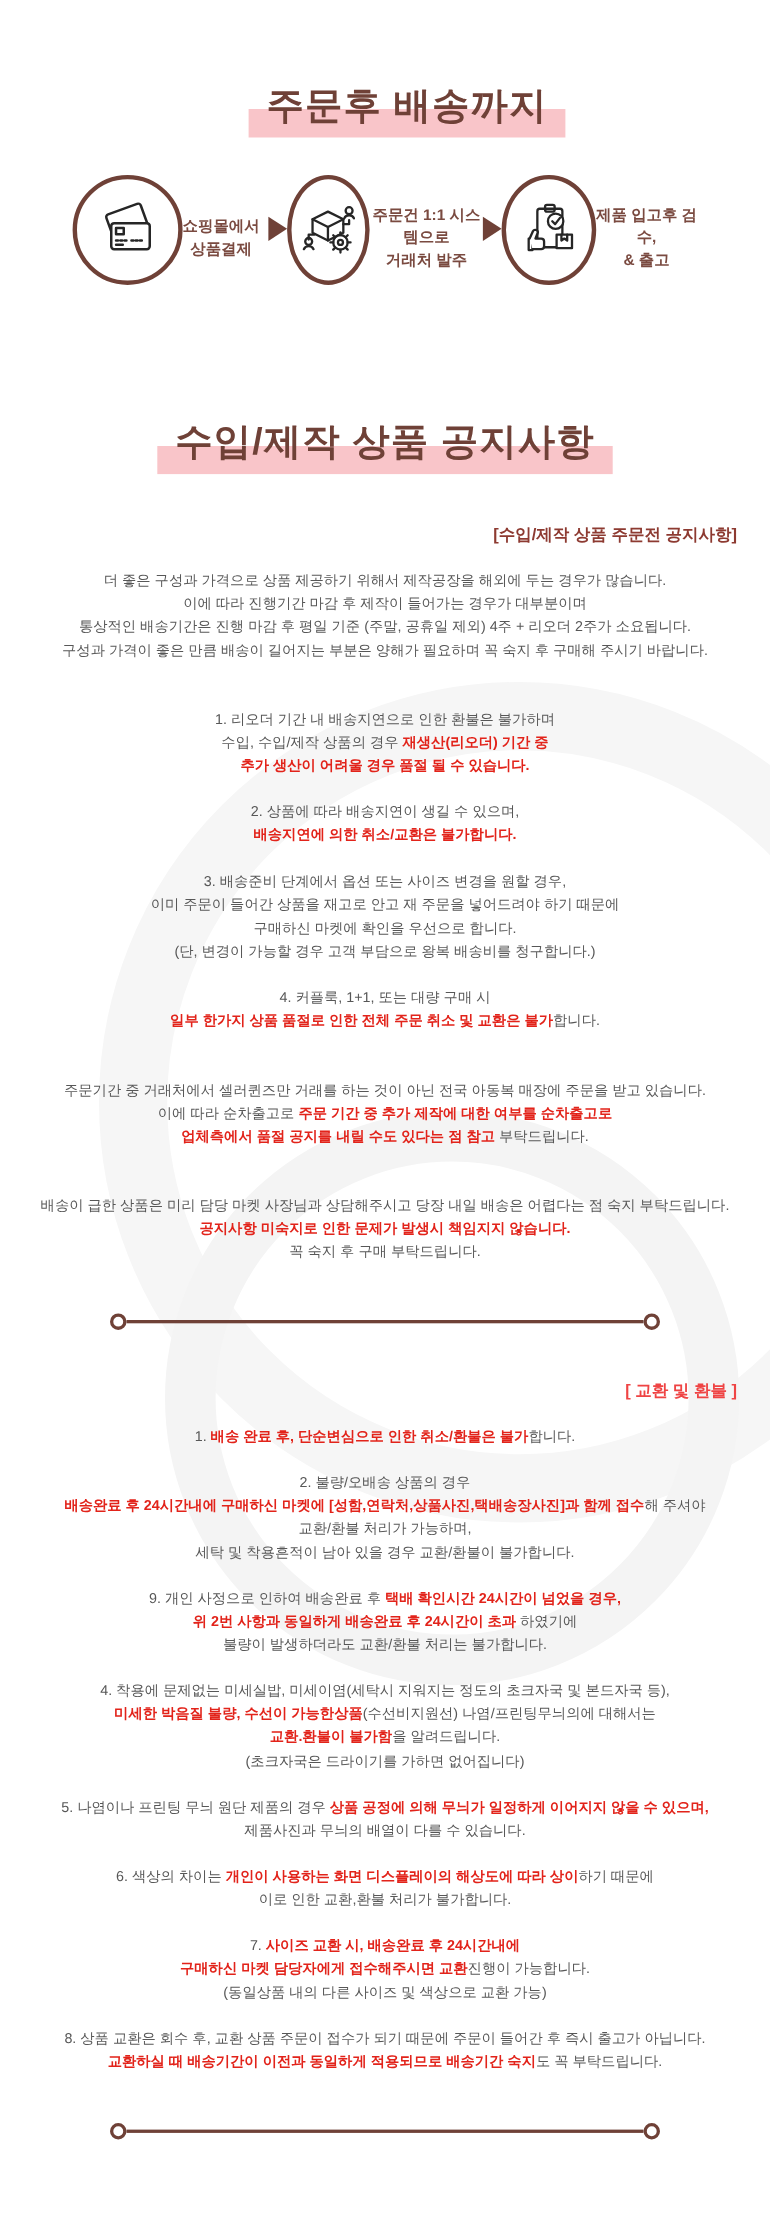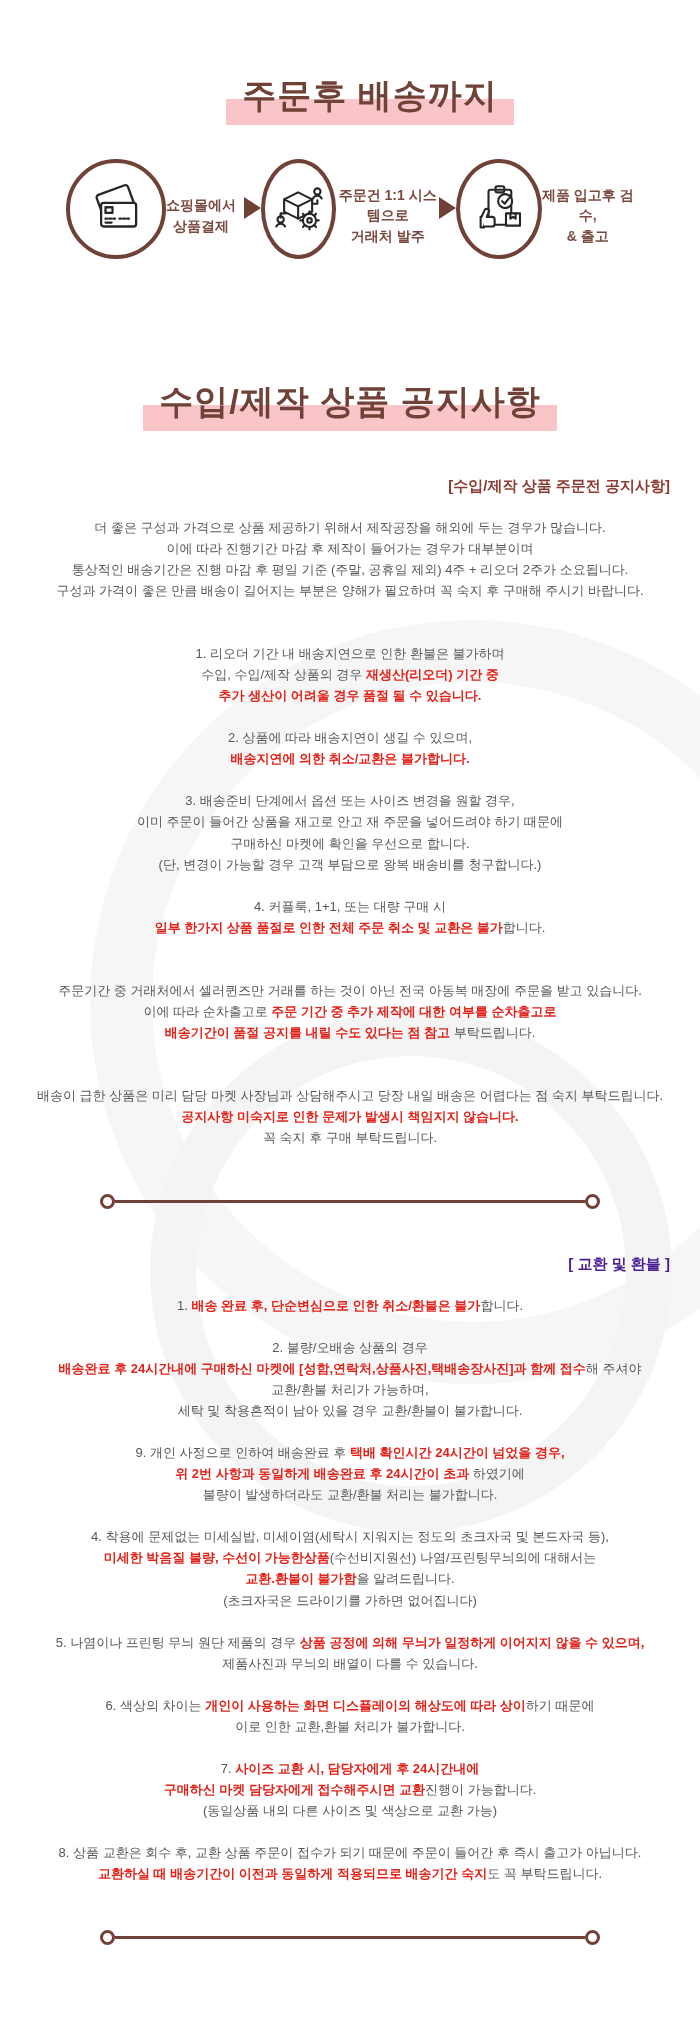--- a/index.html
+++ b/index.html
@@ -123,37 +123,37 @@
     </h2>
 
     <div id="sections">
         <section>
           <h3 class="bracket-header" style="color: rgb(141, 58, 49);">[수입/제작 상품 주문전 공지사항]</h3>
           <p class="para"><span>더 좋은 구성과 가격으로 상품 제공하기 위해서 제작공장을 해외에 두는 경우가 많습니다.</span><br><span>이에 따라 진행기간 마감 후 제작이 들어가는 경우가 대부분이며</span><br><span>통상적인 배송기간은 진행 마감 후 평일 기준 (주말, 공휴일 제외) 4주 + 리오더 2주가 소요됩니다.</span><br><span>구성과 가격이 좋은 만큼 배송이 길어지는 부분은 양해가 필요하며 꼭 숙지 후 구매해 주시기 바랍니다.</span></p>
           <p class="para gap-large"><span>1. 리오더 기간 내 배송지연으로 인한 환불은 불가하며</span><br><span>수입, 수입/제작 상품의 경우 </span><span class="seg-red">재생산(리오더) 기간 중</span><br><span class="seg-red">추가 생산이 어려울 경우 품절 될 수 있습니다.</span></p>
           <p class="para"><span>2. 상품에 따라 배송지연이 생길 수 있으며,</span><br><span class="seg-red">배송지연에 의한 취소/교환은 불가합니다.</span></p>
           <p class="para"><span>3. 배송준비 단계에서 옵션 또는 사이즈 변경을 원할 경우,</span><br><span>이미 주문이 들어간 상품을 재고로 안고 재 주문을 넣어드려야 하기 때문에</span><br><span>구매하신 마켓에 확인을 우선으로 합니다.</span><br><span>(단, 변경이 가능할 경우 고객 부담으로 왕복 배송비를 청구합니다.)</span></p>
           <p class="para"><span>4. 커플룩, 1+1, 또는 대량 구매 시</span><br><span class="seg-red">일부 한가지 상품 품절로 인한 전체 주문 취소 및 교환은 불가</span><span>합니다.</span></p>
-          <p class="para gap-large"><span>주문기간 중 거래처에서 셀러퀸즈만 거래를 하는 것이 아닌 전국 아동복 매장에 주문을 받고 있습니다.</span><br><span>이에 따라 순차출고로 </span><span class="seg-red">주문 기간 중 추가 제작에 대한 여부를 순차출고로</span><br><span class="seg-red">배송기간이 품절 공지를 내릴 수도 있다는 점 참고</span><span> 부탁드립니다.</span></p>
+          <p class="para gap-large"><span>주문기간 중 거래처에서 셀러퀸즈만 거래를 하는 것이 아닌 전국 아동복 매장에 주문을 받고 있습니다.</span><br><span>이에 따라 순차출고로 </span><span class="seg-red">주문 기간 중 추가 제작에 대한 여부를 순차출고로</span><br><span class="seg-red">업체측에서 품절 공지를 내릴 수도 있다는 점 참고</span><span> 부탁드립니다.</span></p>
           <p class="para gap-large"><span>배송이 급한 상품은 미리 담당 마켓 사장님과 상담해주시고 당장 내일 배송은 어렵다는 점 숙지 부탁드립니다.</span><br><span class="seg-red">공지사항 미숙지로 인한 문제가 발생시 책임지지 않습니다.</span><br><span>꼭 숙지 후 구매 부탁드립니다.</span></p>
         </section>
     <div class="divider">
       <span class="ring"></span>
       <span class="line"></span>
       <span class="ring"></span>
     </div>
   <section>
-          <h3 class="bracket-header" style="color: #4c1d95;">[ 교환 및 환불 ]</h3>
+          <h3 class="bracket-header" style="color: #ef4444;">[ 교환 및 환불 ]</h3>
           <p class="para"><span>1. </span><span class="seg-red">배송 완료 후, 단순변심으로 인한 취소/환불은 불가</span><span>합니다.</span></p>
           <p class="para"><span>2. 불량/오배송 상품의 경우</span><br><span class="seg-red">배송완료 후 24시간내에 구매하신 마켓에 [성함,연락처,상품사진,택배송장사진]과 함께 접수</span><span>해 주셔야</span><br><span>교환/환불 처리가 가능하며,</span><br><span>세탁 및 착용흔적이 남아 있을 경우 교환/환불이 불가합니다.</span></p>
           <p class="para"><span>9. 개인 사정으로 인하여 배송완료 후 </span><span class="seg-red">택배 확인시간 24시간이 넘었을 경우,</span><br><span class="seg-red">위 2번 사항과 동일하게 배송완료 후 24시간이 초과</span><span> 하였기에</span><br><span>불량이 발생하더라도 교환/환불 처리는 불가합니다.</span></p>
           <p class="para"><span>4. 착용에 문제없는 미세실밥, 미세이염(세탁시 지워지는 정도의 초크자국 및 본드자국 등),</span><br><span class="seg-red">미세한 박음질 불량, 수선이 가능한상품</span><span>(수선비지원선) 나염/프린팅무늬의에 대해서는</span><br><span class="seg-red">교환.환불이 불가함</span><span>을 알려드립니다.</span><br><span>(초크자국은 드라이기를 가하면 없어집니다)</span></p>
           <p class="para"><span>5. 나염이나 프린팅 무늬 원단 제품의 경우 </span><span class="seg-red">상품 공정에 의해 무늬가 일정하게 이어지지 않을 수 있으며,</span><br><span>제품사진과 무늬의 배열이 다를 수 있습니다.</span></p>
           <p class="para"><span>6. 색상의 차이는 </span><span class="seg-red">개인이 사용하는 화면 디스플레이의 해상도에 따라 상이</span><span>하기 때문에</span><br><span>이로 인한 교환,환불 처리가 불가합니다.</span></p>
-          <p class="para"><span>7. </span><span class="seg-red">사이즈 교환 시, 담당자에게 후 24시간내에</span><br><span class="seg-red">구매하신 마켓 담당자에게 접수해주시면 교환</span><span>진행이 가능합니다.</span><br><span>(동일상품 내의 다른 사이즈 및 색상으로 교환 가능)</span><br></p>
+          <p class="para"><span>7. </span><span class="seg-red">사이즈 교환 시, 배송완료 후 24시간내에</span><br><span class="seg-red">구매하신 마켓 담당자에게 접수해주시면 교환</span><span>진행이 가능합니다.</span><br><span>(동일상품 내의 다른 사이즈 및 색상으로 교환 가능)</span><br></p>
           <p class="para"><span>8. 상품 교환은 회수 후, 교환 상품 주문이 접수가 되기 때문에 주문이 들어간 후 즉시 출고가 아닙니다.</span><br><span class="seg-red">교환하실 때 배송기간이 이전과 동일하게 적용되므로 배송기간 숙지</span><span>도 꼭 부탁드립니다.</span></p>
         </section>
     <div class="divider">
       <span class="ring"></span>
       <span class="line"></span>
       <span class="ring"></span>
     </div>
 
   </div>
 

